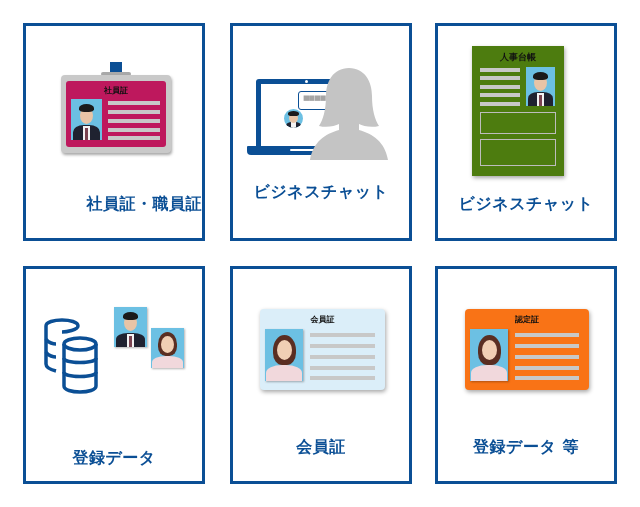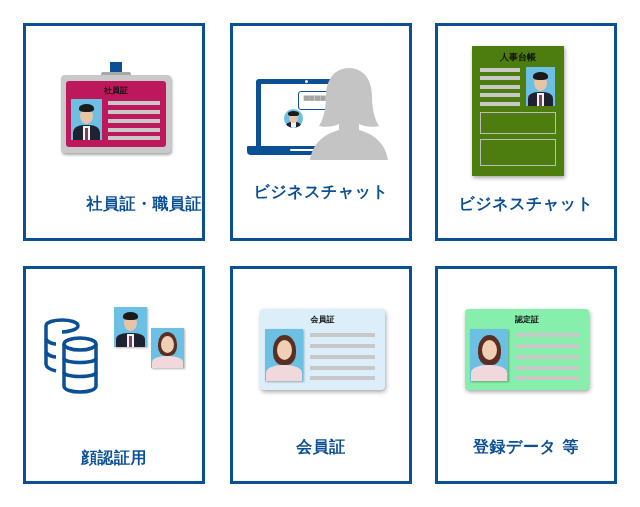--- a/index.html
+++ b/index.html
@@ -122,42 +122,42 @@
       <div class="tie" style="left:15px; top:29px; width:3px; height:11px;"></div>
       <div class="head" style="left:10px; top:7px; width:13px; height:17px;"></div>
       <div class="hair" style="left:9px; top:5px; width:15px; height:8px;"></div>
     </div>
     <div class="photo ph-female" style="left:109px; top:21px; width:33px; height:40px; box-shadow:1px 1px 2px rgba(0,0,0,0.3);">
       <div class="hair" style="left:7px; top:4px; width:19px; height:24px;"></div>
       <div class="body" style="left:1px; top:28px; width:31px; height:14px;"></div>
       <div class="head" style="left:10px; top:8px; width:13px; height:17px;"></div>
     </div>
   </div>
-  <div class="label" style="top:177px;">顔認証用</div>
+  <div class="label" style="top:177px;">登録データ</div>
 </div>
 
 <div class="card" style="left:230px; top:266px;">
   <div class="illus" style="left:27px; top:40px; width:125px; height:81px; background:#dbeef9; border-radius:4px; box-shadow:1px 2px 4px rgba(0,0,0,0.35);">
     <div class="idtitle" style="top:5px; font-size:8px;">会員証</div>
     <div class="photo ph-female" style="left:5px; top:20px; width:38px; height:52px; box-shadow:1px 1px 2px rgba(0,0,0,0.3);">
       <div class="hair" style="left:8px; top:6px; width:23px; height:30px;"></div>
       <div class="body" style="left:1px; top:36px; width:36px; height:18px;"></div>
       <div class="head" style="left:12px; top:11px; width:15px; height:20px;"></div>
     </div>
     <div class="line" style="left:50px; top:24px; width:65px;"></div>
     <div class="line" style="left:50px; top:35px; width:65px;"></div>
     <div class="line" style="left:50px; top:46px; width:65px;"></div>
     <div class="line" style="left:50px; top:57px; width:65px;"></div>
     <div class="line" style="left:50px; top:67px; width:65px;"></div>
   </div>
   <div class="label" style="top:166px;">会員証</div>
 </div>
 
 <div class="card" style="left:435px; top:266px;">
-  <div class="illus" style="left:27px; top:40px; width:124px; height:81px; background:#86efac; border-radius:4px; box-shadow:1px 2px 4px rgba(0,0,0,0.35);">
+  <div class="illus" style="left:27px; top:40px; width:124px; height:81px; background:#f97316; border-radius:4px; box-shadow:1px 2px 4px rgba(0,0,0,0.35);">
     <div class="idtitle" style="top:5px; font-size:8px;">認定証</div>
     <div class="photo ph-female" style="left:5px; top:20px; width:38px; height:52px; box-shadow:1px 1px 2px rgba(0,0,0,0.3);">
       <div class="hair" style="left:8px; top:6px; width:23px; height:30px;"></div>
       <div class="body" style="left:1px; top:36px; width:36px; height:18px;"></div>
       <div class="head" style="left:12px; top:11px; width:15px; height:20px;"></div>
     </div>
     <div class="line" style="left:50px; top:24px; width:64px;"></div>
     <div class="line" style="left:50px; top:35px; width:64px;"></div>
     <div class="line" style="left:50px; top:46px; width:64px;"></div>
     <div class="line" style="left:50px; top:57px; width:64px;"></div>

